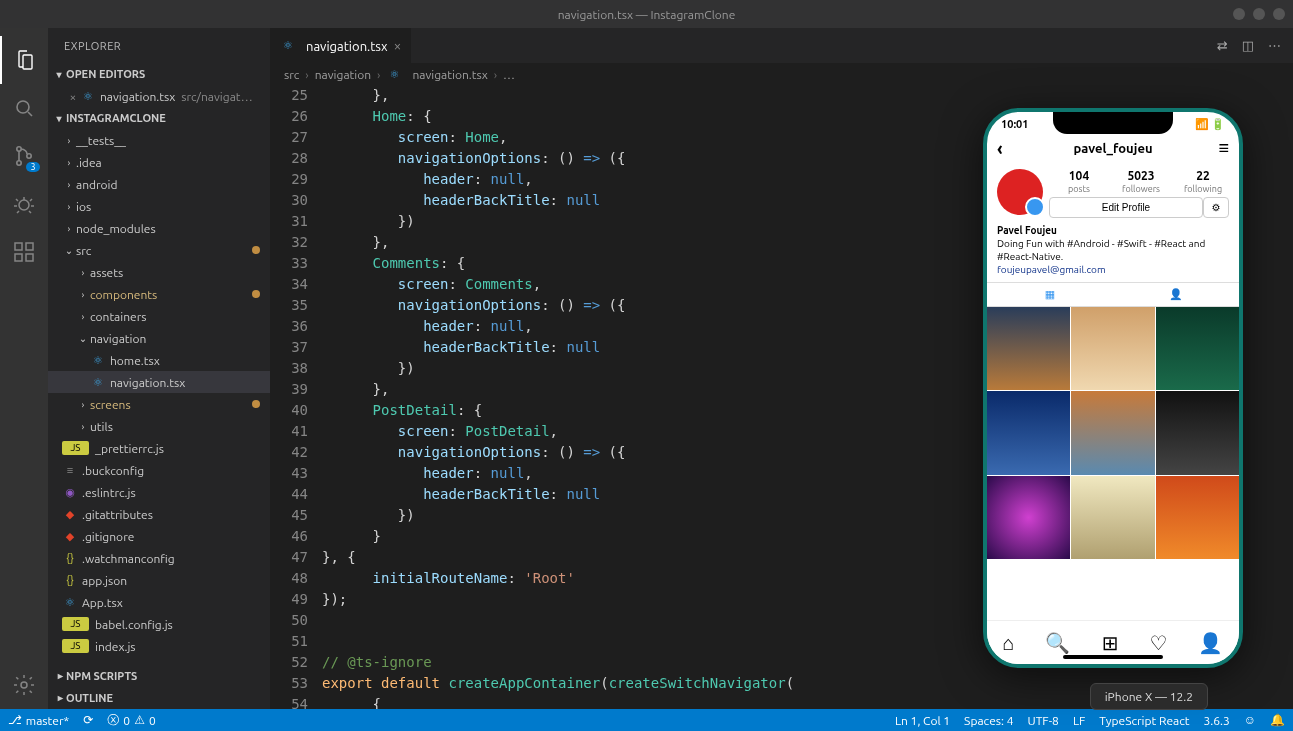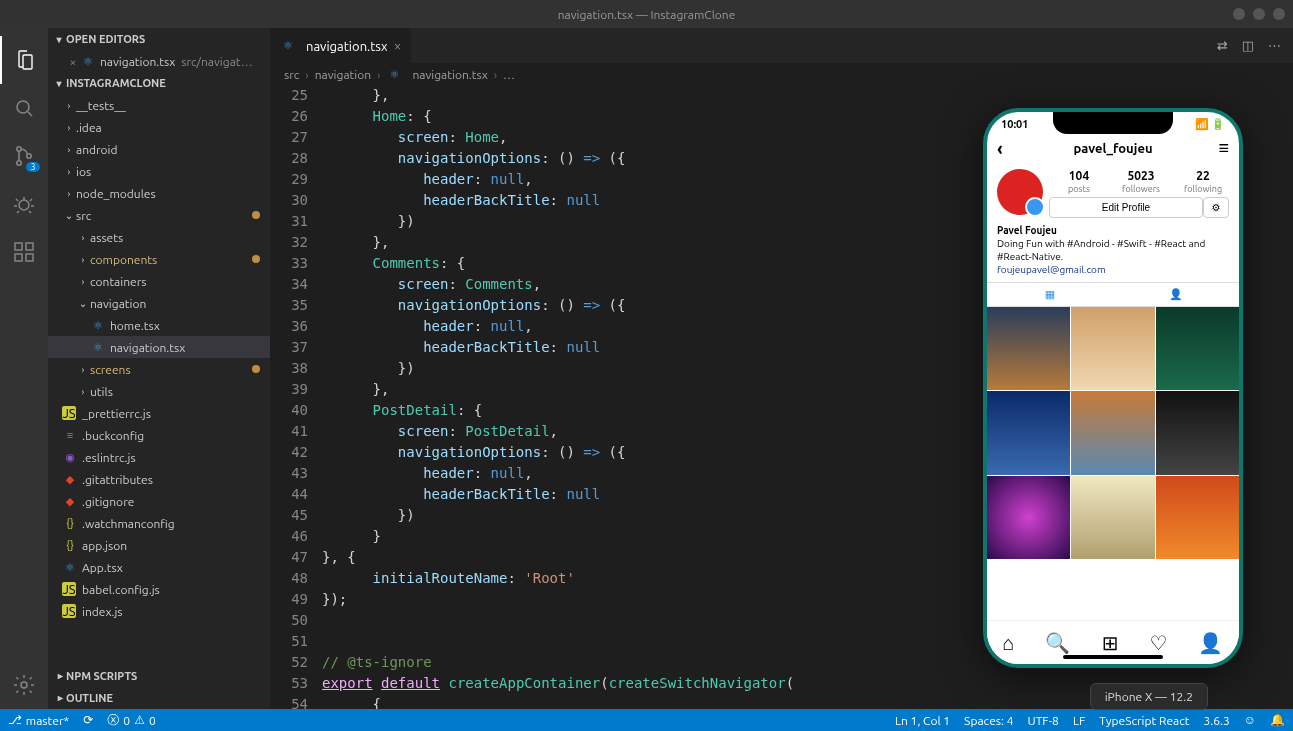--- a/index.html
+++ b/index.html
@@ -64,21 +64,21 @@
 .chev { width: 14px; text-align: center; font-size: 10px; color: #ccc; transition: transform .1s; }
 .tree { overflow: auto; flex: 1; }
 .tree-row {
   height: 22px; display: flex; align-items: center; color: #cccccc;
   cursor: pointer; white-space: nowrap;
 }
 .tree-row.selected { background: #37373d; }
 .tree-row .tw { width: 14px; text-align: center; font-size: 10px; color: #ccc; }
 .file-icon { width: 16px; text-align: center; margin-right: 4px; font-size: 11px; }
 .file-icon.ts { color: #3d9cd6; }
-.file-icon.js { color: #cbcb41; background: #cbcb41; color:#000; width:14px; height:14px; font-size:13px; line-height:14px; border-radius:2px; margin-right:6px;}
+.file-icon.js { color: #cbcb41; background: #cbcb41; color:#000; width:27px; height:14px; font-size:10px; line-height:14px; border-radius:2px; margin-right:6px;}
 .file-icon.json { color: #cbcb41; }
 .modified-dot { width:8px; height:8px; border-radius:50%; background:#c08d42; margin-left:auto; margin-right:10px; }
 .dim { color: #8a8a8a; }
 
 .editor-area { flex: 1; display: flex; flex-direction: column; background: #1e1e1e; min-width:0; position: relative;}
 .tabbar {
   height: 35px; background: #252526; display: flex; align-items: stretch;
 }
 .tab {
   display: flex; align-items: center; padding: 0 10px; background: #1e1e1e;
@@ -94,21 +94,21 @@
 .code-wrap { flex:1; display:flex; font-family: Menlo, Consolas, monospace; font-size:14px; line-height:21px; overflow:hidden;}
 .gutter { width:52px; text-align:right; color:#858585; padding-right:14px; }
 .gutter div { height:21px; }
 .code { flex:1; white-space: pre; color:#d4d4d4; }
 .code div { height:21px; }
 
 .tk-key { color:#9cdcfe; }
 .tk-id { color:#4ec9b0; }
 .tk-null { color:#569cd6; }
 .tk-arrow { color:#569cd6; }
-.tk-kw { color:#f0abfc;text-decoration:underline; }
+.tk-kw { color:#fdba74; }
 .tk-str { color:#ce9178; }
 .tk-comment { color:#6a9955; }
 
 .phone {
   position: absolute; right: 50px; top: 80px; width: 260px; height: 560px;
   background: #fff; border-radius: 36px; box-shadow: 0 8px 40px rgba(0,0,0,.6);
   border: 4px solid #0f766e; overflow:hidden; color:#000; font-size:11px;
 }
 .notch {
   position:absolute; top:0; left:50%; transform:translateX(-50%);
@@ -202,20 +202,21 @@
     <div class="spacer"></div>
     <div class="act-icon">
       <svg width="24" height="24" viewBox="0 0 24 24" fill="none" stroke="currentColor" stroke-width="1.5">
           <circle cx="12" cy="12" r="3"></circle>
           <path d="M12 2v3M12 19v3M4.2 4.2l2.1 2.1M17.7 17.7l2.1 2.1M2 12h3M19 12h3M4.2 19.8l2.1-2.1M17.7 6.3l2.1-2.1"></path>
         </svg>
     </div>
   </div>
 
   <div class="sidebar">
+    <div class="sidebar-title">EXPLORER</div>
     <div class="section-header">
       <span class="chev">▾</span>
         <span>OPEN EDITORS</span>
     </div>
     <div class="tree-row" style="padding-left:18px">
       <span style="width:14px;text-align:center;color:#888">×</span>
       <span class="file-icon ts">⚛</span>
       <span>navigation.tsx</span>
       <span class="dim" style="margin-left:6px">src/navigat…</span>
     </div>

